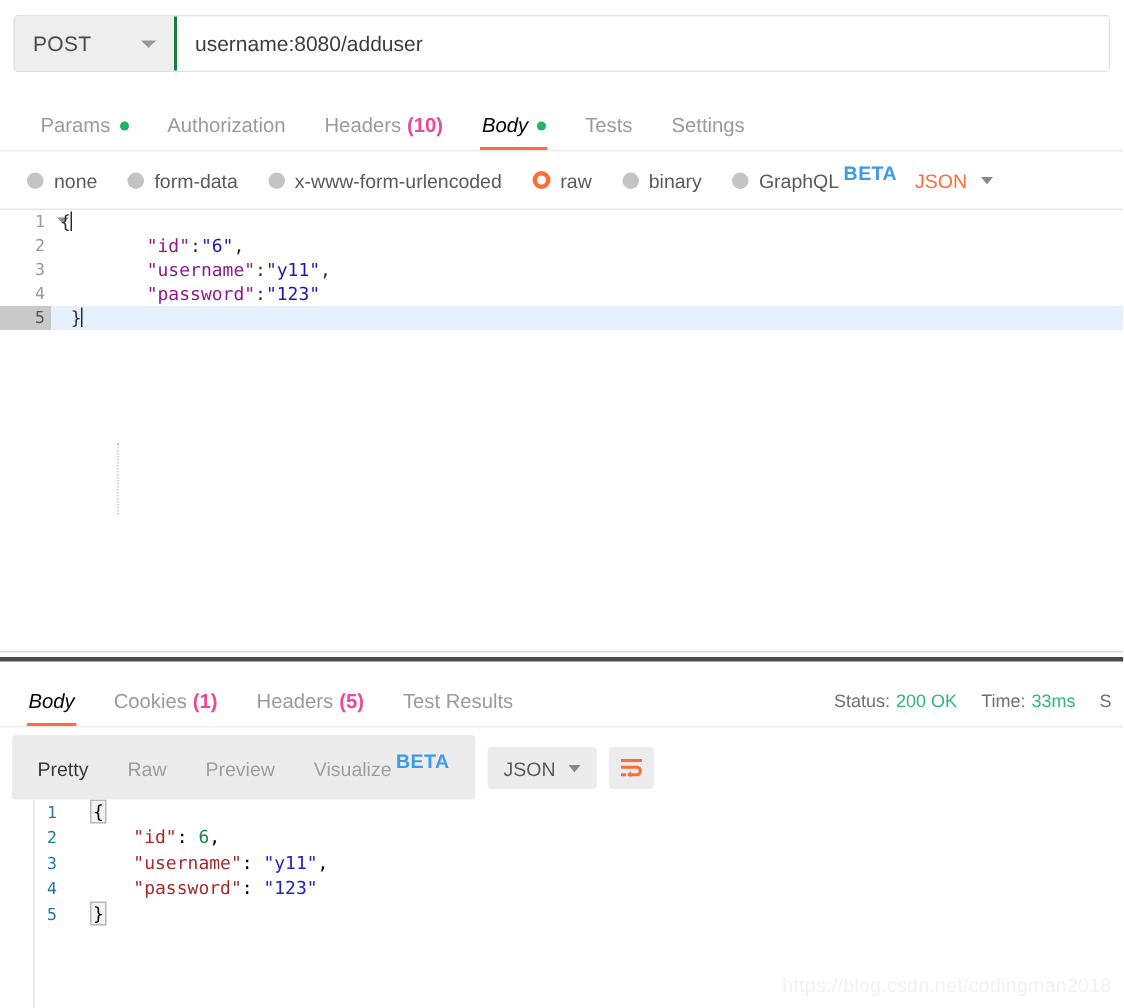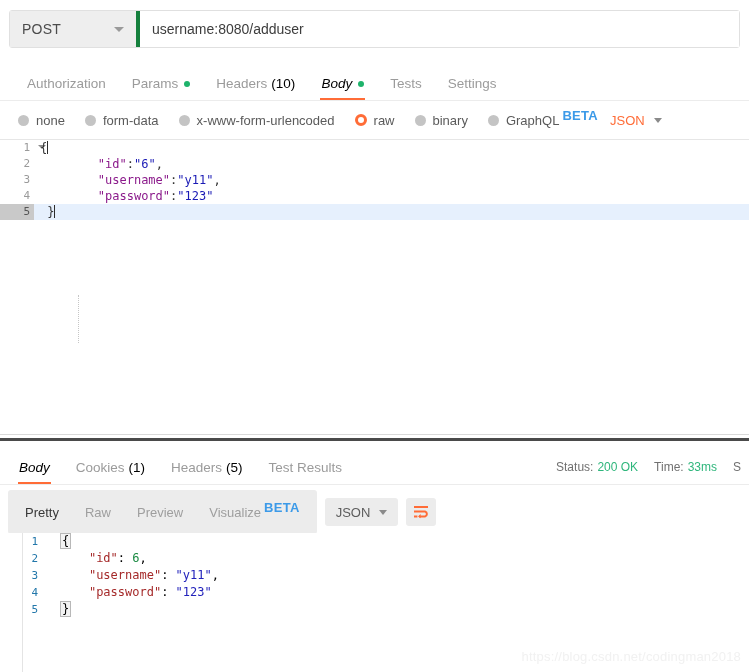--- a/index.html
+++ b/index.html
@@ -20,23 +20,23 @@
   
   .urlbar-wrap {
     position: absolute; left: 9px; top: 10px;
     width: 731px; height: 38px;
     display: flex;
     border: 1px solid #e0e0e0;
     border-radius: 3px;
     background: #ffffff;
   }
   .method-box {
-    width: 130px;
+    width: 108px;
     background: #eeeeee;
-    border-right: 4px solid #15803d;
+    border-right: 2px solid #15803d;
     display: flex; align-items: center;
     padding: 0 12px;
     position: relative;
     cursor: pointer;
   }
   .method-label {
     font-size: 14px; color: #4b4b4b; letter-spacing: .2px;
   }
   .caret {
     position: absolute; right: 12px; top: 50%;
@@ -76,21 +76,21 @@
     content: ""; position: absolute;
     left: 12px; right: 12px; bottom: 0;
     height: 2.5px; background: #ff6c37;
   }
   .dot-green {
     display: inline-block;
     width: 6px; height: 6px; border-radius: 50%;
     background: #1eb36b; margin-left: 6px;
     position: relative; top: -1px;
   }
-  .count-green { color: #000000; margin-left: 4px; }
+  .count-green { color: #ec4899; margin-left: 4px; font-weight: bold; }
 
   
   .body-type-row {
     position: absolute; left: 0; top: 103px;
     width: 749px; height: 34px;
     display: flex; align-items: center;
     padding-left: 18px;
   }
   .radio-item {
     display: flex; align-items: center;
@@ -293,25 +293,25 @@
   <div class="urlbar-wrap">
     <div class="method-box">
       <span class="method-label">POST</span>
       <span class="caret"></span>
     </div>
     <div class="url-input">username:8080/adduser</div>
   </div>
 
   <div class="req-tabs">
     <div class="tab">
-      <span>Authorization</span>
-    </div>
-    <div class="tab">
       <span>Params</span>
       <span class="dot-green"></span>
+    </div>
+    <div class="tab">
+      <span>Authorization</span>
     </div>
     <div class="tab">
       <span>Headers</span>
       <span class="count-green">(10)</span>
     </div>
     <div class="tab active">
       <span>Body</span>
       <span class="dot-green"></span>
     </div>
     <div class="tab">

